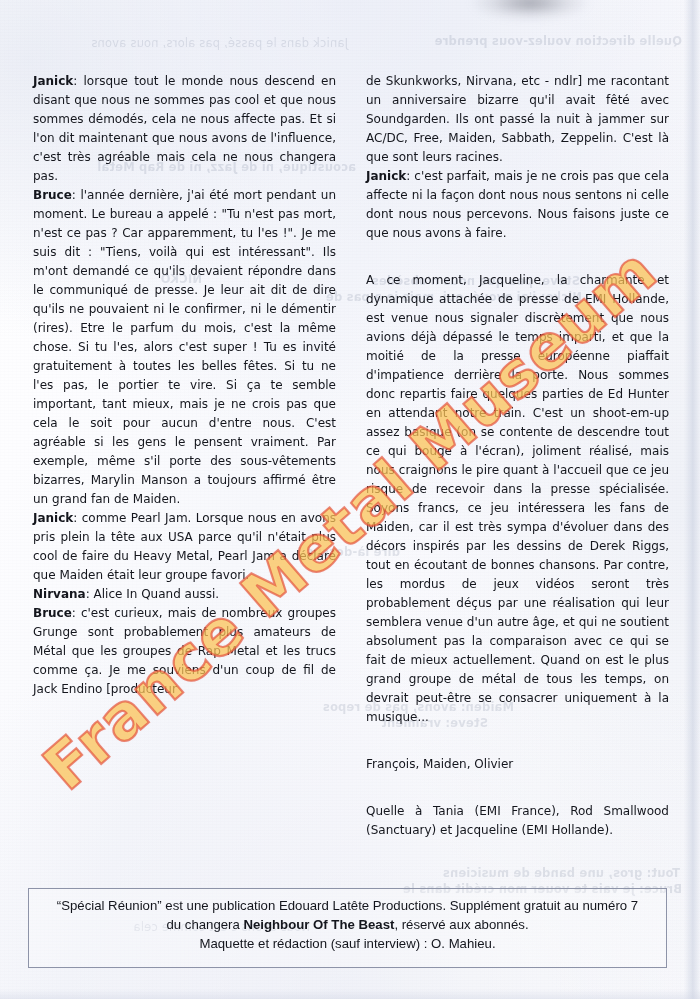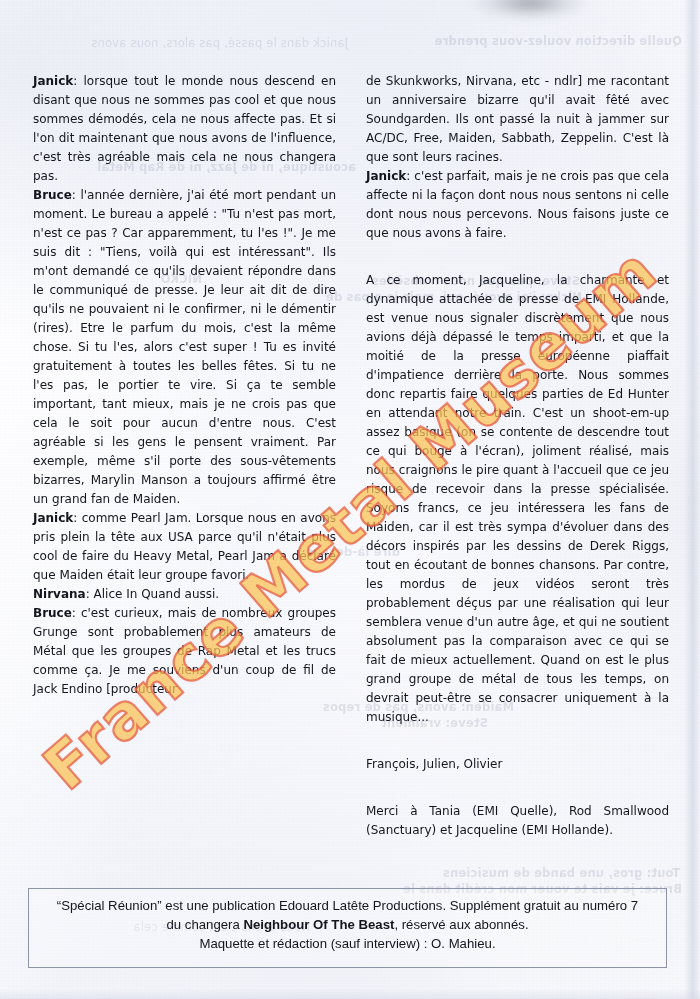--- a/index.html
+++ b/index.html
@@ -157,22 +157,22 @@
         <p><span class="spk">Janick</span><span>: lorsque tout le monde nous descend en disant que nous ne sommes pas cool et que nous sommes démodés, cela ne nous affecte pas. Et si l'on dit maintenant que nous avons de l'influence, c'est très agréable mais cela ne nous changera pas.</span></p>
         <p><span class="spk">Bruce</span><span>: l'année dernière, j'ai été mort pendant un moment. Le bureau a appelé : "Tu n'est pas mort, n'est ce pas ? Car apparemment, tu l'es !". Je me suis dit : "Tiens, voilà qui est intéressant". Ils m'ont demandé ce qu'ils devaient répondre dans le communiqué de presse. Je leur ait dit de dire qu'ils ne pouvaient ni le confirmer, ni le démentir (rires). Etre le parfum du mois, c'est la même chose. Si tu l'es, alors c'est super ! Tu es invité gratuitement à toutes les belles fêtes. Si tu ne l'es pas, le portier te vire. Si ça te semble important, tant mieux, mais je ne crois pas que cela le soit pour aucun d'entre nous. C'est agréable si les gens le pensent vraiment. Par exemple, même s'il porte des sous-vêtements bizarres, Marylin Manson a toujours affirmé être un grand fan de Maiden.</span></p>
         <p><span class="spk">Janick</span><span>: comme Pearl Jam. Lorsque nous en avons pris plein la tête aux USA parce qu'il n'était plus cool de faire du Heavy Metal, Pearl Jam a déclaré que Maiden était leur groupe favori.</span></p>
         <p><span class="spk">Nirvana</span><span>: Alice In Quand aussi.</span></p>
         <p><span class="spk">Bruce</span><span>: c'est curieux, mais de nombreux groupes Grunge sont probablement plus amateurs de Métal que les groupes de Rap Metal et les trucs comme ça. Je me souviens d'un coup de fil de Jack Endino [producteur</span></p>
       </div>
     <div class="col col-right" id="col-right">
         <p><span>de Skunkworks, Nirvana, etc - ndlr] me racontant un anniversaire bizarre qu'il avait fêté avec Soundgarden. Ils ont passé la nuit à jammer sur AC/DC, Free, Maiden, Sabbath, Zeppelin. C'est là que sont leurs racines.</span></p>
         <p><span class="spk">Janick</span><span>: c'est parfait, mais je ne crois pas que cela affecte ni la façon dont nous nous sentons ni celle dont nous nous percevons. Nous faisons juste ce que nous avons à faire.</span></p>
         <p class="gap"><span>A ce moment, Jacqueline, la charmante et dynamique attachée de presse de EMI Hollande, est venue nous signaler discrètement que nous avions déjà dépassé le temps imparti, et que la moitié de la presse européenne piaffait d'impatience derrière la porte. Nous sommes donc repartis faire quelques parties de Ed Hunter en attendant notre train. C'est un shoot-em-up assez basique (on se contente de descendre tout ce qui bouge à l'écran), joliment réalisé, mais nous craignons le pire quant à l'accueil que ce jeu risque de recevoir dans la presse spécialisée. Soyons francs, ce jeu intéressera les fans de Maiden, car il est très sympa d'évoluer dans des décors inspirés par les dessins de Derek Riggs, tout en écoutant de bonnes chansons. Par contre, les mordus de jeux vidéos seront très probablement déçus par une réalisation qui leur semblera venue d'un autre âge, et qui ne soutient absolument pas la comparaison avec ce qui se fait de mieux actuellement. Quand on est le plus grand groupe de métal de tous les temps, on devrait peut-être se consacrer uniquement à la musique...</span></p>
-        <p class="gap"><span>François, Julien, Olivier</span></p>
-        <p class="gap"><span>Merci à Tania (EMI Quelle), Rod Smallwood (Sanctuary) et Jacqueline (EMI Hollande).</span></p>
+        <p class="gap"><span>François, Maiden, Olivier</span></p>
+        <p class="gap"><span>Quelle à Tania (EMI France), Rod Smallwood (Sanctuary) et Jacqueline (EMI Hollande).</span></p>
       </div>
   </div>
 
   <div class="footer-box">
     <div class="footer-inner">
       <span class="footer-line">“Spécial Réunion” est une publication Edouard Latête Productions. Supplément gratuit au numéro 7</span>
       <span class="footer-line"><span>du changera </span><span class="b">Neighbour Of The Beast</span><span>, réservé aux abonnés.</span></span>
       <span class="footer-line">Maquette et rédaction (sauf interview) : O. Mahieu.</span>
     </div>
   </div>

